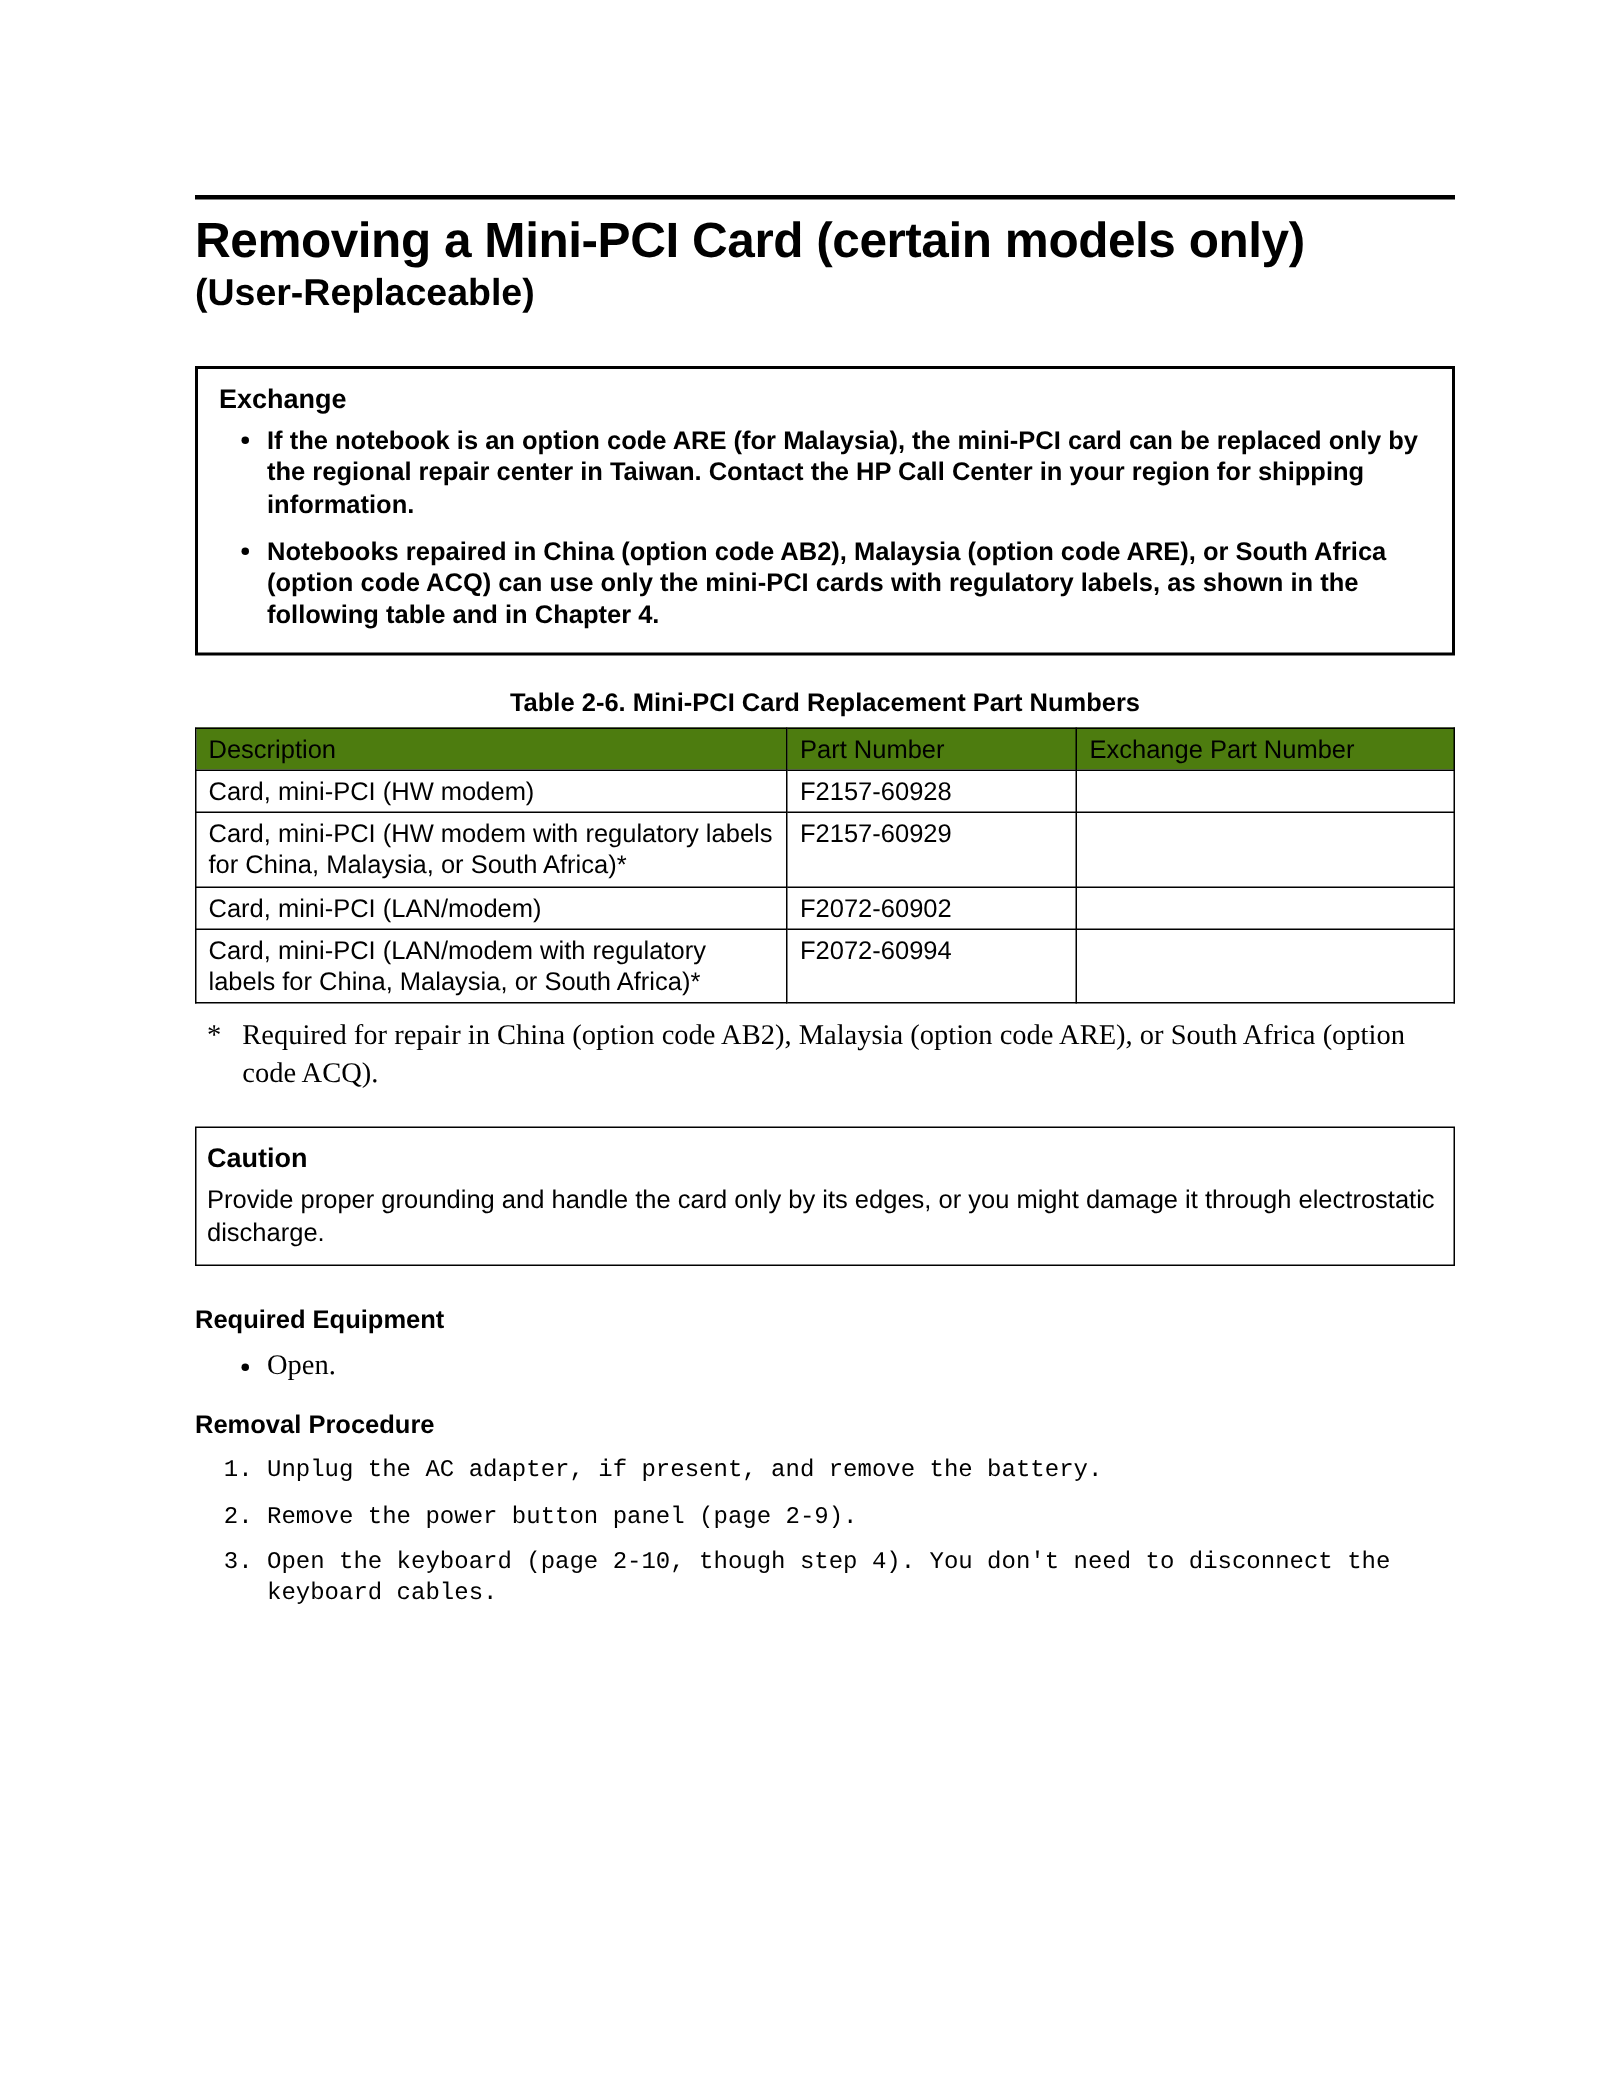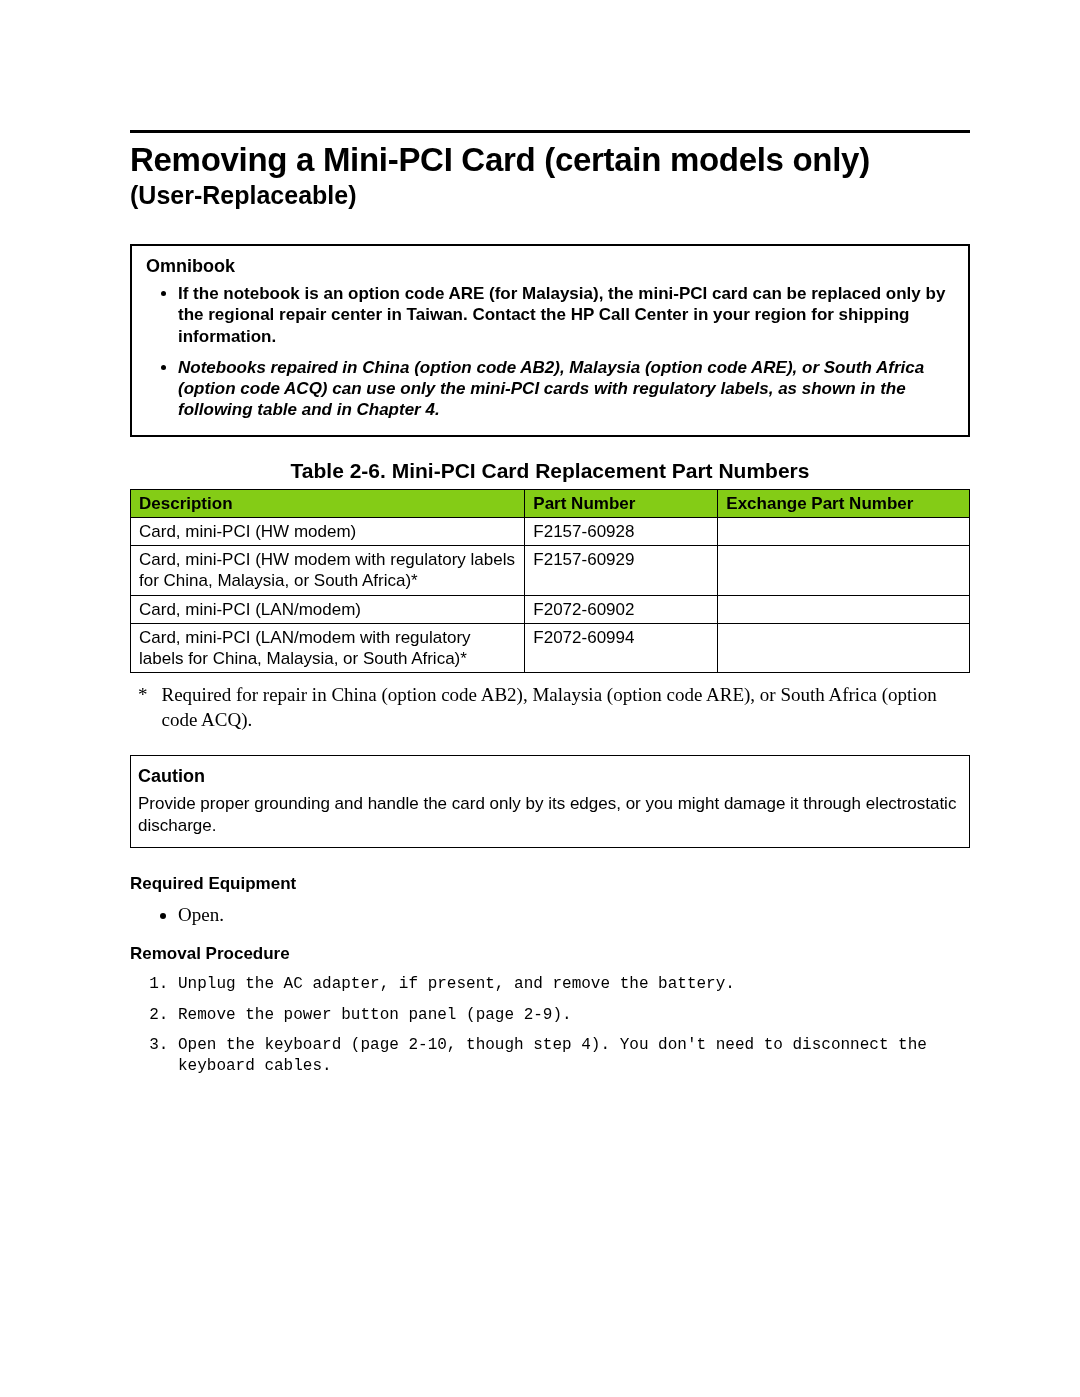--- a/index.html
+++ b/index.html
@@ -43,42 +43,42 @@
   .bold-list {
     margin: 0;
     padding-left: 32px;
   }
   .bold-list li {
     font-weight: bold;
     font-size: 17px;
     line-height: 1.25;
     margin-bottom: 10px;
   }
-  .bold-list li:last-child { margin-bottom: 2px; font-style: italic; }
+  .bold-list li:last-child { margin-bottom: 2px; }
   .table-caption {
     text-align: center;
     font-weight: bold;
-    font-size: 21px;
+    font-size: 17px;
     margin: 10px 0 6px 0;
   }
   table.parts {
     width: 100%;
     border-collapse: collapse;
     font-size: 17px;
   }
   table.parts th, table.parts td {
     border: 1px solid #000;
     padding: 3px 8px;
     text-align: left;
     vertical-align: top;
     line-height: 1.25;
   }
   table.parts th {
-    font-weight: bold;
-    background: #84cc16;
+    font-weight: normal;
+    background: #4d7c0f;
   }
   .col-desc { width: 47%; }
   .col-pn { width: 23%; }
   .col-epn { width: 30%; }
   .footnote-row {
     display: flex;
     gap: 14px;
     font-family: "Times New Roman", Times, serif;
     font-size: 19px;
     margin: 10px 0 22px 8px;
@@ -126,21 +126,21 @@
 </style>
 </head>
 <body>
 
 <div class="page">
   <div class="rule-top"></div>
   <h1>Removing a Mini-PCI Card (certain models only)</h1>
   <div class="subtitle">(User-Replaceable)</div>
 
   <div class="box">
-    <div class="box-title">Omnibook</div>
+    <div class="box-title">Exchange</div>
     <ul class="bold-list">
       <li>If the notebook is an option code ARE (for Malaysia), the mini-PCI card can be replaced only by the regional repair center in Taiwan. Contact the HP Call Center in your region for shipping information.</li>
       <li>Notebooks repaired in China (option code AB2), Malaysia (option code ARE), or South Africa (option code ACQ) can use only the mini-PCI cards with regulatory labels, as shown in the following table and in Chapter 4.</li>
     </ul>
   </div>
 
   <div class="table-caption">Table 2-6. Mini-PCI Card Replacement Part Numbers</div>
   <table class="parts">
     <thead>
       <tr>

